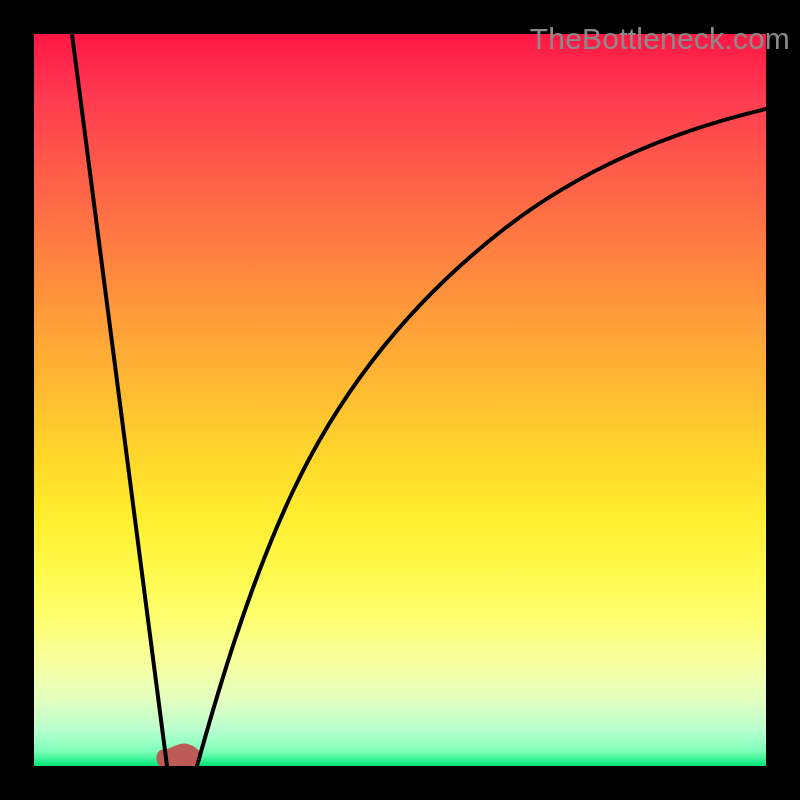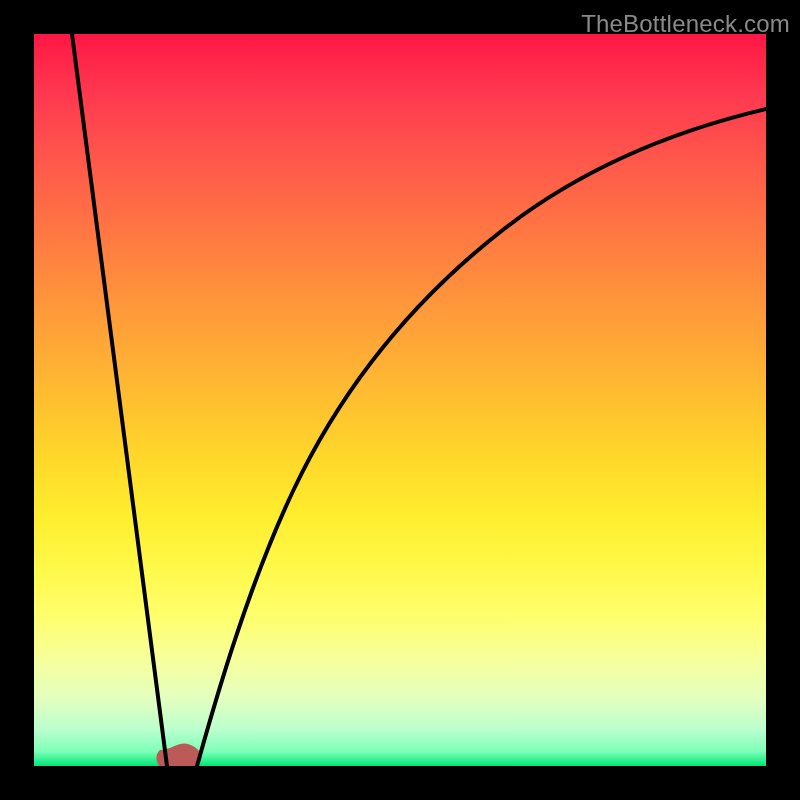--- a/index.html
+++ b/index.html
@@ -39,24 +39,24 @@
       #feff70 80%,
       #f6ffa0 86%,
       #e2ffc0 91%,
       #baffce 95%,
       #7effb8 98%,
       #00e676 100%
     );
   }
   .watermark {
     position: absolute;
-    top: 10px;
+    top: 22px;
     right: 10px;
     color: #8a8a8a;
-    font-size: 24px;
+    font-size: 30px;
     letter-spacing: 0.2px;
   }
   svg.curve {
     position: absolute;
     left: 0;
     top: 0;
   }
 </style>
 </head>
 <body>

